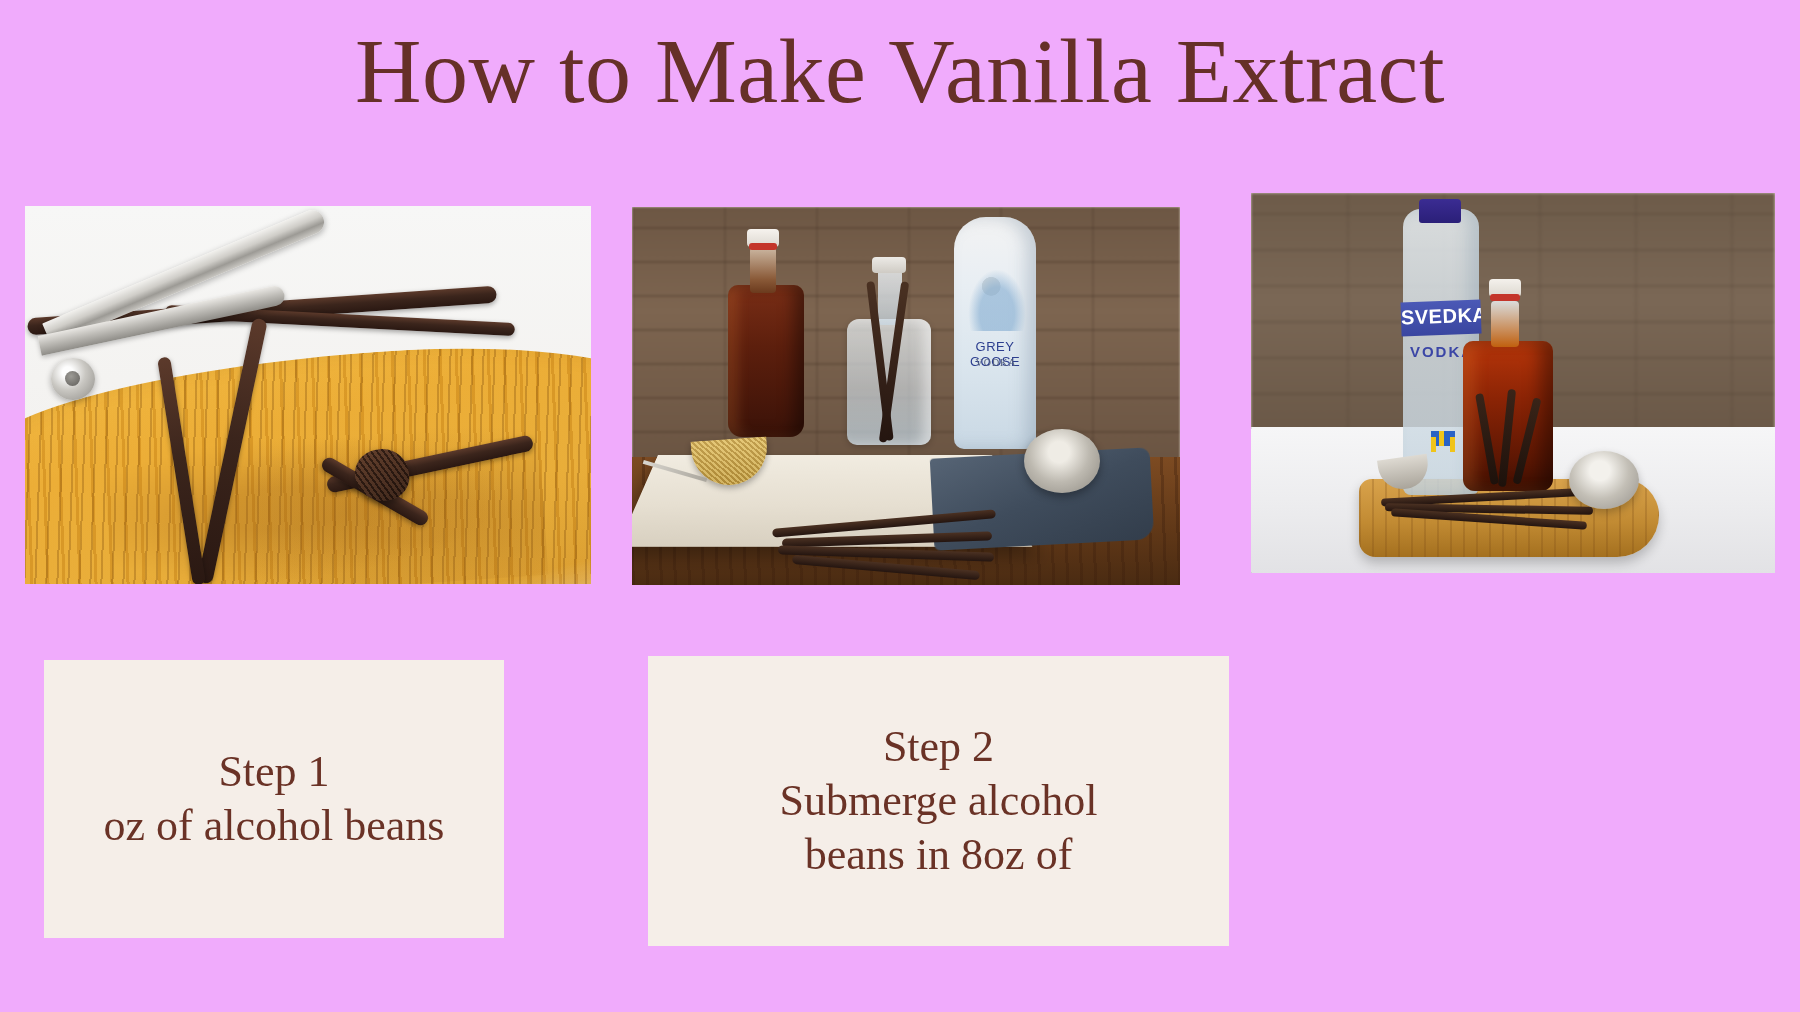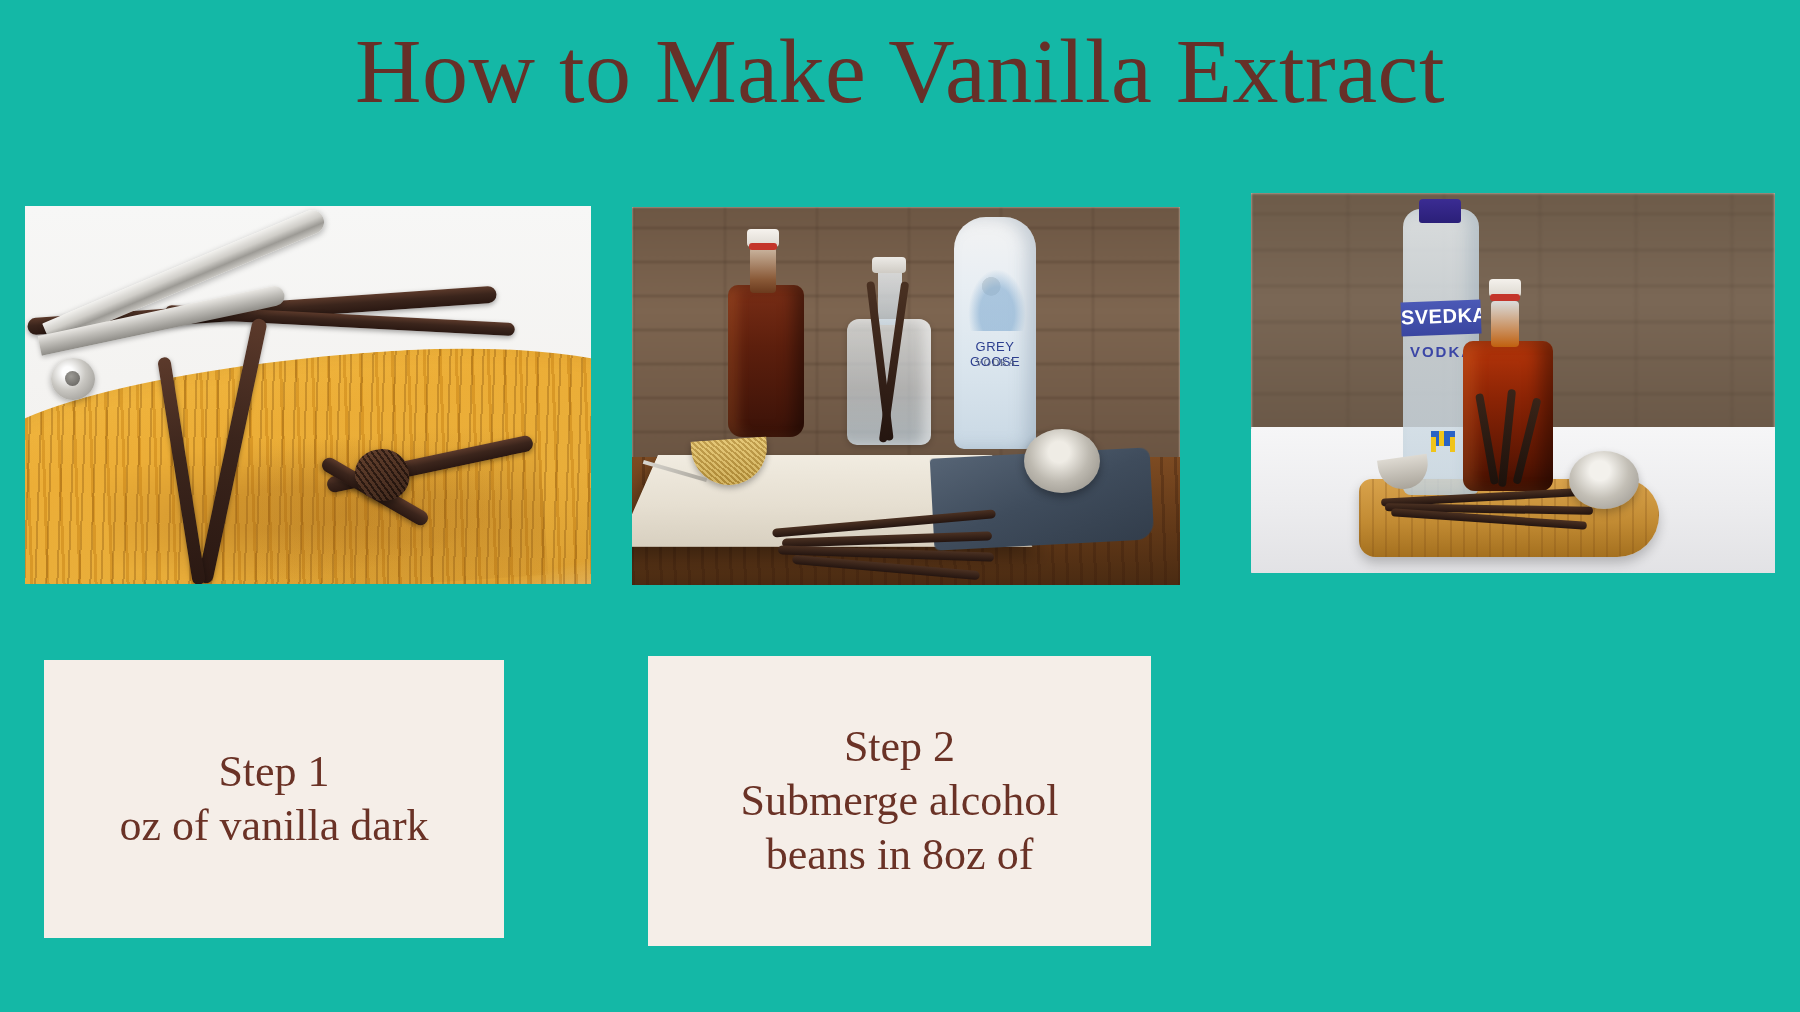--- a/index.html
+++ b/index.html
@@ -5,21 +5,21 @@
 <style>
   html, body {
     margin: 0;
     padding: 0;
     background: #ffffff;
   }
   #page {
     position: relative;
     width: 1800px;
     height: 1012px;
-    background: #14b8a6;
+    background: #f0abfc;
     overflow: hidden;
     font-family: "Liberation Serif", "DejaVu Serif", serif;
   }
 
   
   #title {
     position: absolute;
     left: 0;
     top: 22px;
     width: 1800px;
@@ -341,21 +341,21 @@
     text-align: center;
     display: flex;
     flex-direction: column;
     align-items: center;
     justify-content: center;
     padding: 10px 8px;
     box-sizing: border-box;
   }
   .caption .line { display: block; white-space: nowrap; }
   #caption1 { left: 44px;   top: 660px; width: 460px; height: 278px; }
-  #caption2 { left: 648px;  top: 656px; width: 503px; height: 290px; }
+  #caption2 { left: 648px;  top: 656px; width: 581px; height: 290px; }
   #caption3 { left: 1262px; top: 646px; width: 497px; height: 292px; }
 </style>
 </head>
 <body>
 
 <div id="page">
 
   <div id="title">How to Make Vanilla Extract</div>
 
   <div class="photo" id="photo1">
@@ -426,21 +426,21 @@
     <div class="p3-tbean" id="p3-tb1"></div>
     <div class="p3-tbean" id="p3-tb2"></div>
     <div class="p3-tbean" id="p3-tb3"></div>
 
     <div id="p3-strainer"></div>
     <div id="p3-funnel"></div>
   </div>
 
   <div class="caption" id="caption1">
     <span class="line">Step 1</span>
-    <span class="line">oz of vanilla dark</span>
+    <span class="line">oz of alcohol beans</span>
   </div>
 
   <div class="caption" id="caption2">
     <span class="line">Step 2</span>
     <span class="line">Submerge alcohol</span>
     <span class="line">beans in 8oz of</span>
   </div>
 
 
 </div>

